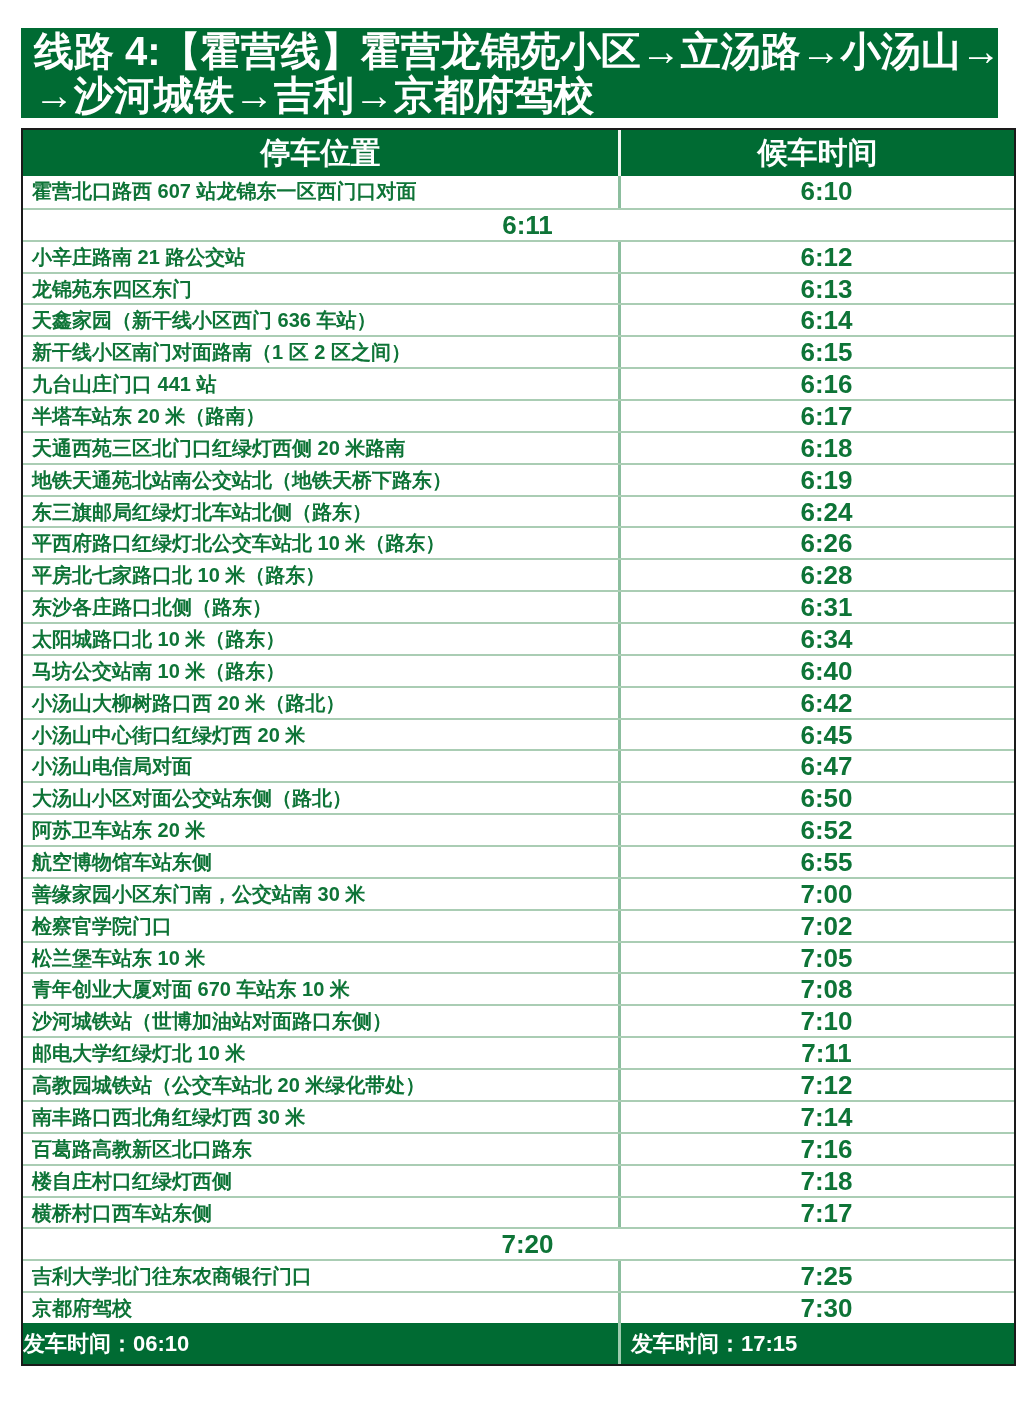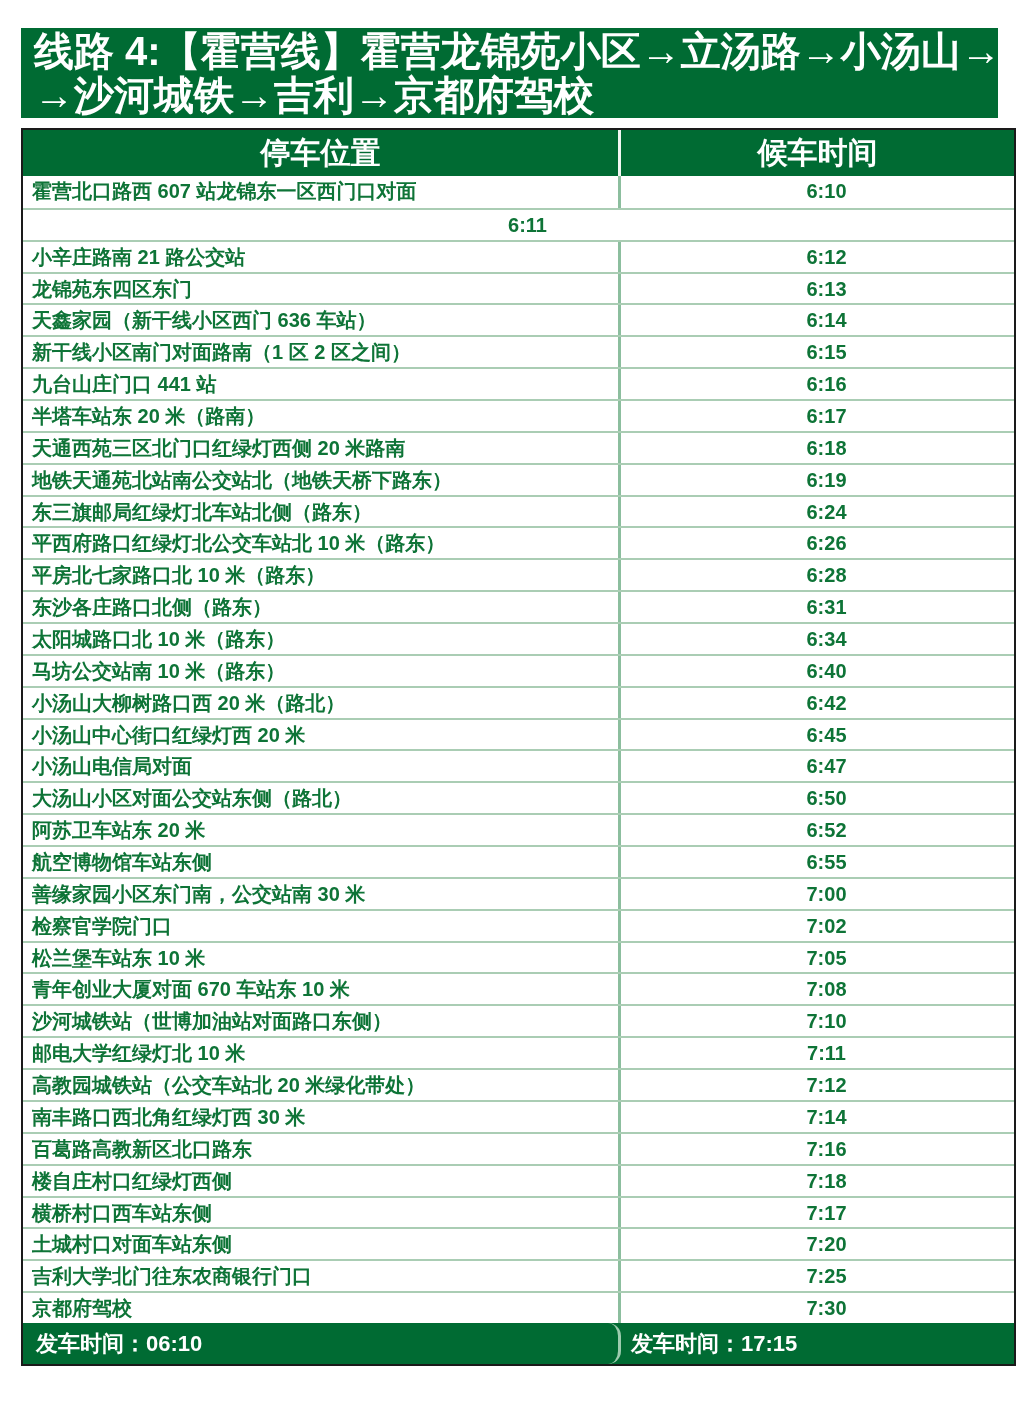--- a/index.html
+++ b/index.html
@@ -64,34 +64,32 @@
     text-align: center;
   }
   .row .td {
     color: var(--text-green);
     font-weight: bold;
     font-size: 20px;
     line-height: 30px;
     white-space: nowrap;
   }
   .row .col-station { padding-left: 9px; }
-  .row .col-time { font-size: 20px; padding-left: 18px; }
+  .row .col-time { font-size: 26px; padding-left: 18px; }
   .tfoot {
     display: flex;
     height: 41px;
     background: var(--dark-green);
     color: var(--white);
     font-weight: bold;
     font-size: 22px;
     line-height: 41px;
   }
   .tfoot .col-station {
-    padding-left: 13px;
     border-right: 3px solid #9CCBAE;
-    border-radius: 13px;
   }
   .tfoot .col-time {
     text-align: left;
     padding-left: 10px;
   }
 </style>
 </head>
 <body>
 
 <div class="banner">
@@ -230,21 +228,20 @@
       </div>
       <div class="row">
         <div class="td col-station">楼自庄村口红绿灯西侧</div>
         <div class="td col-time">7:18</div>
       </div>
       <div class="row">
         <div class="td col-station">横桥村口西车站东侧</div>
         <div class="td col-time">7:17</div>
       </div>
       <div class="row">
-        <div class="td col-station">土城村口对面车站东侧</div>
         <div class="td col-time">7:20</div>
       </div>
       <div class="row">
         <div class="td col-station">吉利大学北门往东农商银行门口</div>
         <div class="td col-time">7:25</div>
       </div>
       <div class="row">
         <div class="td col-station">京都府驾校</div>
         <div class="td col-time">7:30</div>
       </div>

